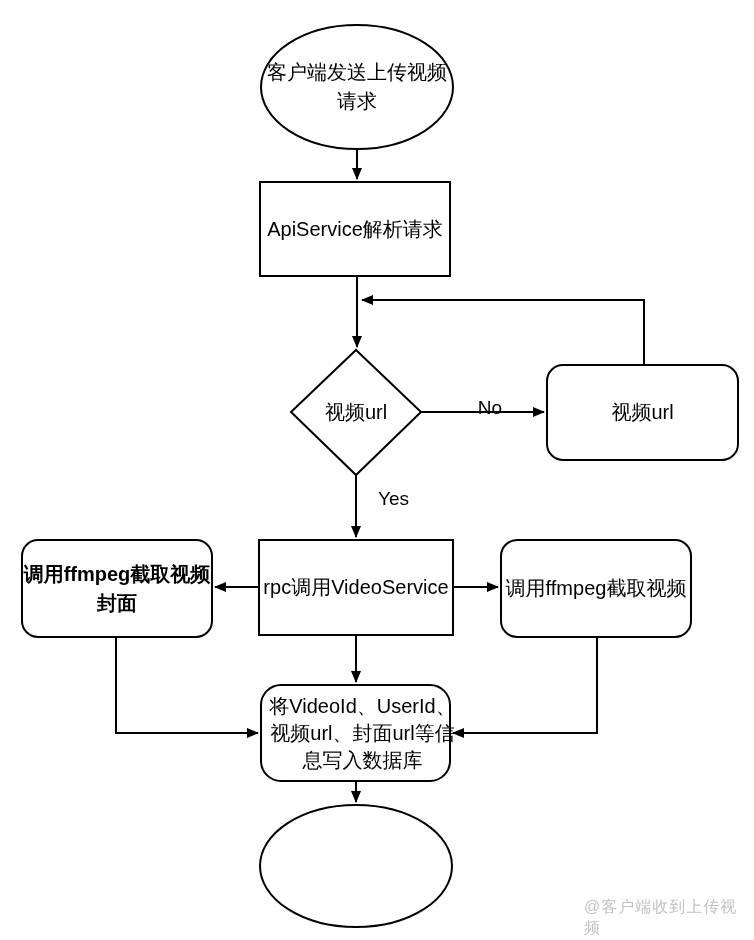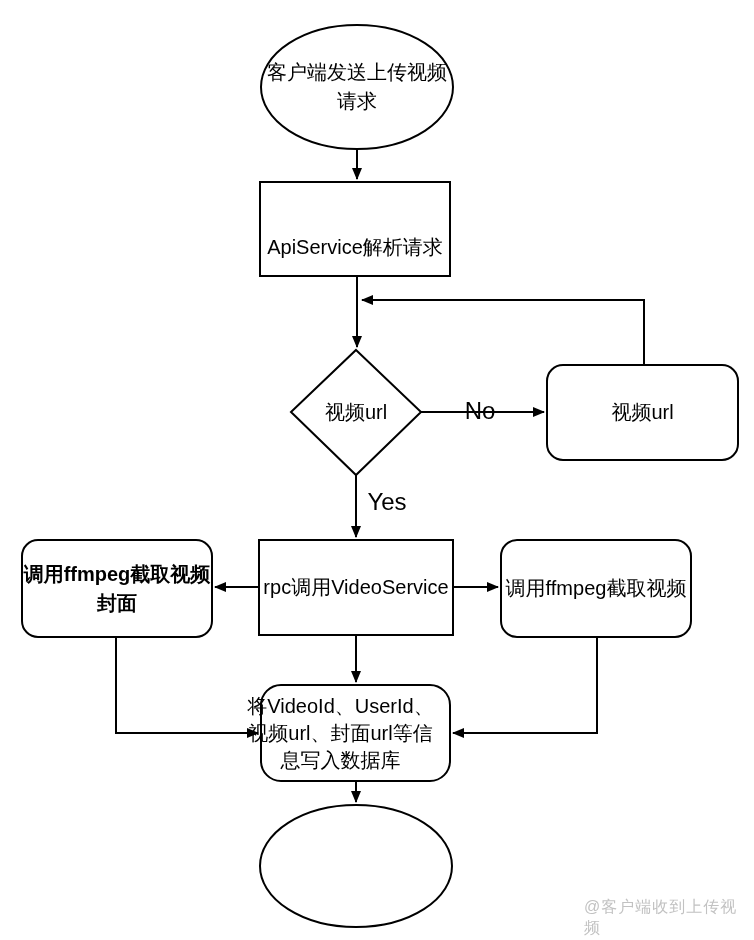--- a/index.html
+++ b/index.html
@@ -44,23 +44,23 @@
     white-space: pre-line;
     color: var(--text, #000000);
     font-size: 20px;
     line-height: 1.45;
   }
   .lbl.tight {
     line-height: 1.35;
   }
   .edge-lbl {
     position: absolute;
-    text-align: center;
+    text-align: right;
     color: var(--text, #000000);
-    font-size: 24px;
+    font-size: 19px;
     line-height: 1.2;
   }
   .watermark {
     position: absolute;
     left: 584px;
     top: 897px;
     font-size: 16px;
     letter-spacing: 1px;
     color: var(--watermark, #c2c2c2);
   }
@@ -96,34 +96,34 @@
     <rect class="shape" x="22" y="540" width="190" height="97" rx="16" ry="16"></rect>
     <rect class="shape" x="259" y="540" width="194" height="95"></rect>
     <rect class="shape" x="501" y="540" width="190" height="97" rx="16" ry="16"></rect>
     <rect class="shape" x="261" y="685" width="189" height="96" rx="20" ry="20"></rect>
     <ellipse class="shape" cx="356" cy="866" rx="96" ry="61"></ellipse>
   </svg>
 
   <div class="lbl" style="left:262px; top:26px;  width:190px; height:122px;">客户端发送上传视频
 请求</div>
 
-  <div class="lbl" style="left:260px; top:200px; width:190px; height:94px;">ApiService解析请求</div>
+  <div class="lbl" style="left:260px; top:182px; width:190px; height:94px;">ApiService解析请求</div>
 
   <div class="lbl" style="left:286px; top:350px; width:140px; height:125px;">视频url</div>
 
   <div class="lbl" style="left:547px; top:365px; width:191px; height:95px;">视频url</div>
 
   <div class="lbl" style="left:22px;  top:540px; width:190px; height:97px;font-weight:bold;">调用ffmpeg截取视频
 封面</div>
 
   <div class="lbl" style="left:259px; top:540px; width:194px; height:95px;">rpc调用VideoService</div>
 
   <div class="lbl" style="left:501px; top:540px; width:190px; height:97px;">调用ffmpeg截取视频</div>
 
-  <div class="lbl tight" style="left:246px; top:685px; width:189px; height:96px;border-radius:20px;">将VideoId、UserId、
+  <div class="lbl tight" style="left:268px; top:685px; width:189px; height:96px;border-radius:20px;">将VideoId、UserId、
 视频url、封面url等信
 息写入数据库</div>
 
 
   <div class="edge-lbl" style="left:458px; top:397px; width:44px;">No</div>
 
   <div class="edge-lbl" style="left:365px; top:488px; width:44px;">Yes</div>
 
   <div class="watermark">@客户端收到上传视频</div>
 

